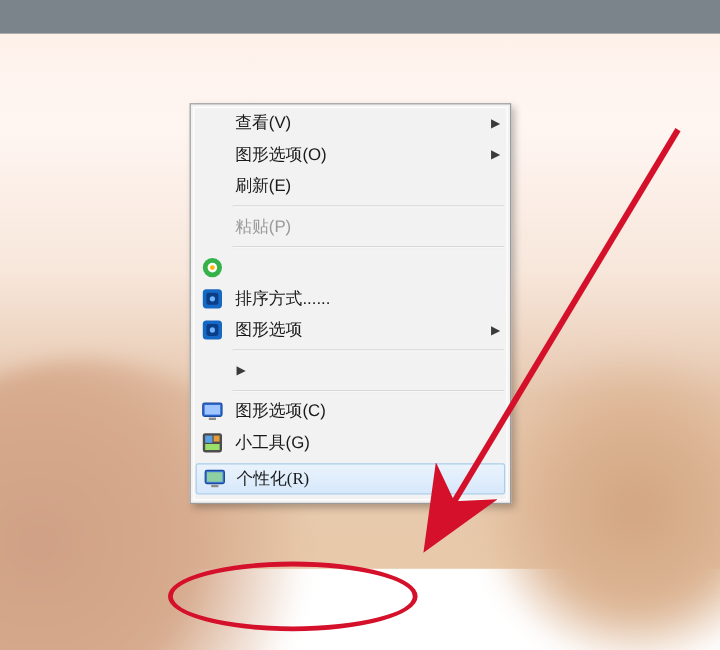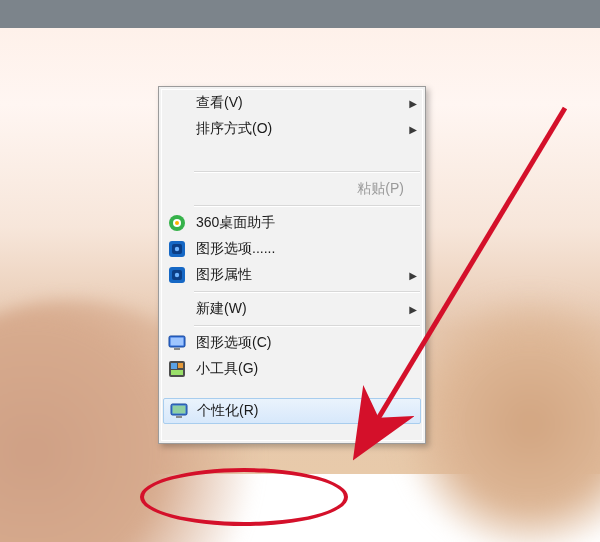--- a/index.html
+++ b/index.html
@@ -11,24 +11,24 @@
   .blob2{position:absolute;right:-60px;bottom:-80px;width:260px;height:260px;border-radius:50%;
     background:radial-gradient(circle at 50% 50%,#d2a581 0%,#ddb695 45%,rgba(221,182,149,0) 72%);filter:blur(10px);}
   .topbar{position:absolute;left:0;top:0;width:100%;height:28px;background:#7c848b;}
 
   .menu{position:absolute;left:158px;top:86px;width:268px;background:#f2f2f2;border:1px solid #9b9b9b;
     box-shadow:3px 3px 6px rgba(0,0,0,.25);padding:2px;box-sizing:border-box;}
   .menu-inner{border:1px solid #ffffff;background:#f2f2f2;}
   .row{display:flex;align-items:center;height:26px;position:relative;}
   .gutter{width:30px;height:100%;display:flex;align-items:center;justify-content:center;flex:0 0 30px;}
   .lbl{flex:1;padding-left:4px;color:#1a1a1a;white-space:nowrap;}
-  .row.disabled .lbl{color:#9a9a9a;text-align:right;}
+  .row.disabled .lbl{color:#9a9a9a;}
   .arrow{width:18px;text-align:center;color:#3a3a3a;font-size:10px;}
   .sep{height:1px;margin:3px 2px 3px 32px;background:#d8d8d8;border-bottom:1px solid #ffffff;}
-  .row.hi{background:linear-gradient(#eaf3fc,#d7e8fb);border:1px solid #a8cdee;border-radius:2px;margin:16px 1px;height:24px;}
+  .row.hi{background:linear-gradient(#eaf3fc,#d7e8fb);border:1px solid #a8cdee;border-radius:2px;margin:4px 1px;height:24px;font-family:Liberation Serif, serif;}
   .row.hi .gutter{width:29px;flex:0 0 29px;}
 
   .ico{width:18px;height:18px;display:block;}
 
   
   .ellipse{position:absolute;left:140px;top:468px;width:200px;height:50px;border:4px solid #d4102a;border-radius:50%/50%;pointer-events:none;}
   .arrow-annot{position:absolute;left:0;top:0;pointer-events:none;}
 </style>
 </head>
 <body>
@@ -40,71 +40,70 @@
 
   <div class="menu" id="ctx">
     <div class="menu-inner" id="ctx-inner">
         <div class="row">
           <span class="gutter"></span>
           <span class="lbl">查看(V)</span>
           <span class="arrow">▶</span>
         </div>
         <div class="row">
           <span class="gutter"></span>
-          <span class="lbl">排序方式(O)</span>
+          <span class="lbl">图形选项(O)</span>
           <span class="arrow">▶</span>
         </div>
         <div class="row">
           <span class="gutter"></span>
+          <span class="lbl">刷新(E)</span>
           <span class="arrow"></span>
         </div>
         <div class="sep"></div>
         <div class="row disabled">
           <span class="gutter"></span>
           <span class="lbl">粘贴(P)</span>
           <span class="arrow"></span>
         </div>
         <div class="sep"></div>
         <div class="row">
           <span class="gutter">
             <svg class="ico" viewBox="0 0 18 18">
               <circle cx="9" cy="9" r="8" fill="#36b24a"></circle>
               <circle cx="9" cy="9" r="4" fill="#fff"></circle>
               <circle cx="9" cy="9" r="2" fill="#ffb400"></circle>
             </svg>
           </span>
-          <span class="lbl">360桌面助手</span>
           <span class="arrow"></span>
         </div>
         <div class="row">
           <span class="gutter">
             <svg class="ico" viewBox="0 0 18 18">
               <rect x="1" y="1" width="16" height="16" rx="3" fill="#1668c5"></rect>
               <rect x="4" y="4" width="10" height="10" rx="2" fill="#0b3e86"></rect>
               <circle cx="9" cy="9" r="2.2" fill="#6fb4ff"></circle>
             </svg>
           </span>
-          <span class="lbl">图形选项......</span>
+          <span class="lbl">排序方式......</span>
           <span class="arrow"></span>
         </div>
         <div class="row">
           <span class="gutter">
             <svg class="ico" viewBox="0 0 18 18">
               <rect x="1" y="1" width="16" height="16" rx="3" fill="#1668c5"></rect>
               <rect x="4" y="4" width="10" height="10" rx="2" fill="#0b3e86"></rect>
               <circle cx="9" cy="9" r="2.2" fill="#6fb4ff"></circle>
             </svg>
           </span>
-          <span class="lbl">图形属性</span>
+          <span class="lbl">图形选项</span>
           <span class="arrow">▶</span>
         </div>
         <div class="sep"></div>
         <div class="row">
           <span class="gutter"></span>
-          <span class="lbl">新建(W)</span>
           <span class="arrow">▶</span>
         </div>
         <div class="sep"></div>
         <div class="row">
           <span class="gutter">
             <svg class="ico" viewBox="0 0 18 18">
               <rect x="1" y="2" width="16" height="11" rx="1.5" fill="#2e6bd6" stroke="#184a9e"></rect>
               <rect x="2.5" y="3.5" width="13" height="8" fill="#9fc6ff"></rect>
               <rect x="6" y="14" width="6" height="2" fill="#8a8a8a"></rect>
             </svg>

